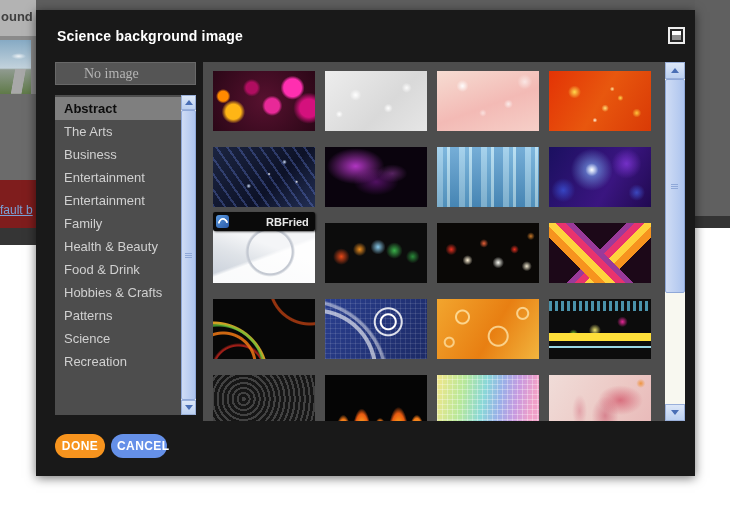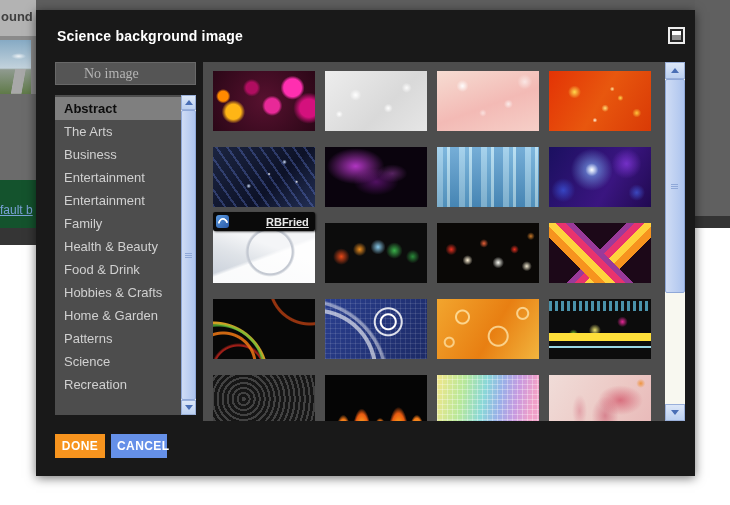--- a/index.html
+++ b/index.html
@@ -18,21 +18,21 @@
   .bd-heading span{position:absolute;left:1px;top:9px;font-size:13px;font-weight:bold;color:#3f3f3f;white-space:nowrap;}
   .bd-photo-area{position:absolute;left:0;top:36px;width:36px;height:58px;background:#8a8a8a;overflow:hidden;}
   .bd-photo{
     position:absolute;left:0;top:4px;width:31px;height:54px;
     background:
       linear-gradient(100deg, rgba(0,0,0,0) 42%, #a8a8a8 44% 72%, rgba(0,0,0,0) 74%) 0 100%/100% 46% no-repeat,
       radial-gradient(ellipse 10px 4px at 60% 30%, rgba(255,255,255,.8), rgba(255,255,255,0) 75%),
       linear-gradient(180deg,#86aac4 0%, #c2d2dc 52%, #8f9a8f 55%, #5f7a48 100%);
   }
   .bd-gray{position:absolute;left:0;top:94px;width:36px;height:86px;background:#6b6b6b;}
-  .bd-linkarea{position:absolute;left:0;top:180px;width:36px;height:52px;background:#14532d;overflow:hidden;}
+  .bd-linkarea{position:absolute;left:0;top:180px;width:36px;height:52px;background:#7f1d1d;overflow:hidden;}
   .bd-linkarea span{position:absolute;left:0;top:23px;font-size:12px;color:#7aa2d8;text-decoration:underline;white-space:nowrap;}
   .bd-darkstrip{position:absolute;left:0;top:228px;width:36px;height:17px;background:#353535;}
 
   
   .modal{
     position:absolute;left:36px;top:10px;width:659px;height:466px;
     background:#191919;box-shadow:0 2px 10px rgba(0,0,0,.55);
   }
   .dlg-title{position:absolute;left:21px;top:18px;font-size:14px;font-weight:bold;color:#ffffff;letter-spacing:.2px;}
   .max-icon{position:absolute;left:632px;top:17px;width:17px;height:17px;border:2px solid #ececec;background:#262626;box-sizing:border-box;cursor:pointer;}
@@ -201,25 +201,25 @@
     linear-gradient(120deg,#f0dcd8,#ecc8c4 60%,#e8b8b8);}
 
   
   .attr-tip{
     position:absolute;left:10px;top:150px;height:19px;z-index:5;
     background:#0a0a0a;border-radius:2px;display:flex;align-items:center;
     padding:0 6px 0 3px;box-shadow:1px 1px 2px rgba(0,0,0,.6);
   }
   .attr-icon{position:relative;width:13px;height:13px;border-radius:3px;background:linear-gradient(135deg,#5a9ae0,#2a5aa8);margin-right:5px;}
   .attr-icon::after{content:"";position:absolute;left:2px;top:3px;width:6px;height:6px;border:2px solid #ffffff;border-right-color:rgba(0,0,0,0);border-bottom-color:rgba(0,0,0,0);border-radius:50%;transform:rotate(40deg);}
-  .attr-link{font-size:11px;font-weight:bold;color:#e8e8e8;text-decoration:underline;white-space:nowrap;padding-left:32px;}
+  .attr-link{font-size:11px;font-weight:bold;color:#e8e8e8;white-space:nowrap;padding-left:32px;}
 
   
   .btn{
-    position:absolute;top:424px;height:24px;border-radius:0;border:none;
+    position:absolute;top:424px;height:24px;border-radius:12px;border:none;
     color:#ffffff;font-family:"Liberation Sans",sans-serif;font-size:12px;font-weight:bold;
     letter-spacing:.4px;cursor:pointer;
   }
   .btn-done{left:19px;width:50px;background:#F7941E;}
   .btn-cancel{left:75px;width:56px;background:#6590E8;}
 </style>
 </head>
 <body>
 
 <div class="bd-topstrip"></div>
@@ -251,21 +251,20 @@
     <div class="cat-items">
         <div class="cat-item selected">Abstract</div>
         <div class="cat-item">The Arts</div>
         <div class="cat-item">Business</div>
         <div class="cat-item">Entertainment</div>
         <div class="cat-item">Entertainment</div>
         <div class="cat-item">Family</div>
         <div class="cat-item">Health &amp; Beauty</div>
         <div class="cat-item">Food &amp; Drink</div>
         <div class="cat-item">Hobbies &amp; Crafts</div>
-        <div class="cat-item">Home &amp; Garden</div>
         <div class="cat-item">Patterns</div>
         <div class="cat-item">Science</div>
         <div class="cat-item">Recreation</div>
       </div>
     <div class="sb list-sb">
       <div class="sb-btn" style="top:0;height:15px;">
           <div class="tri-up"></div>
         </div>
       <div class="sb-thumb" style="top:15px;height:290px;"></div>
       <div class="sb-btn" style="bottom:0;height:15px;">

